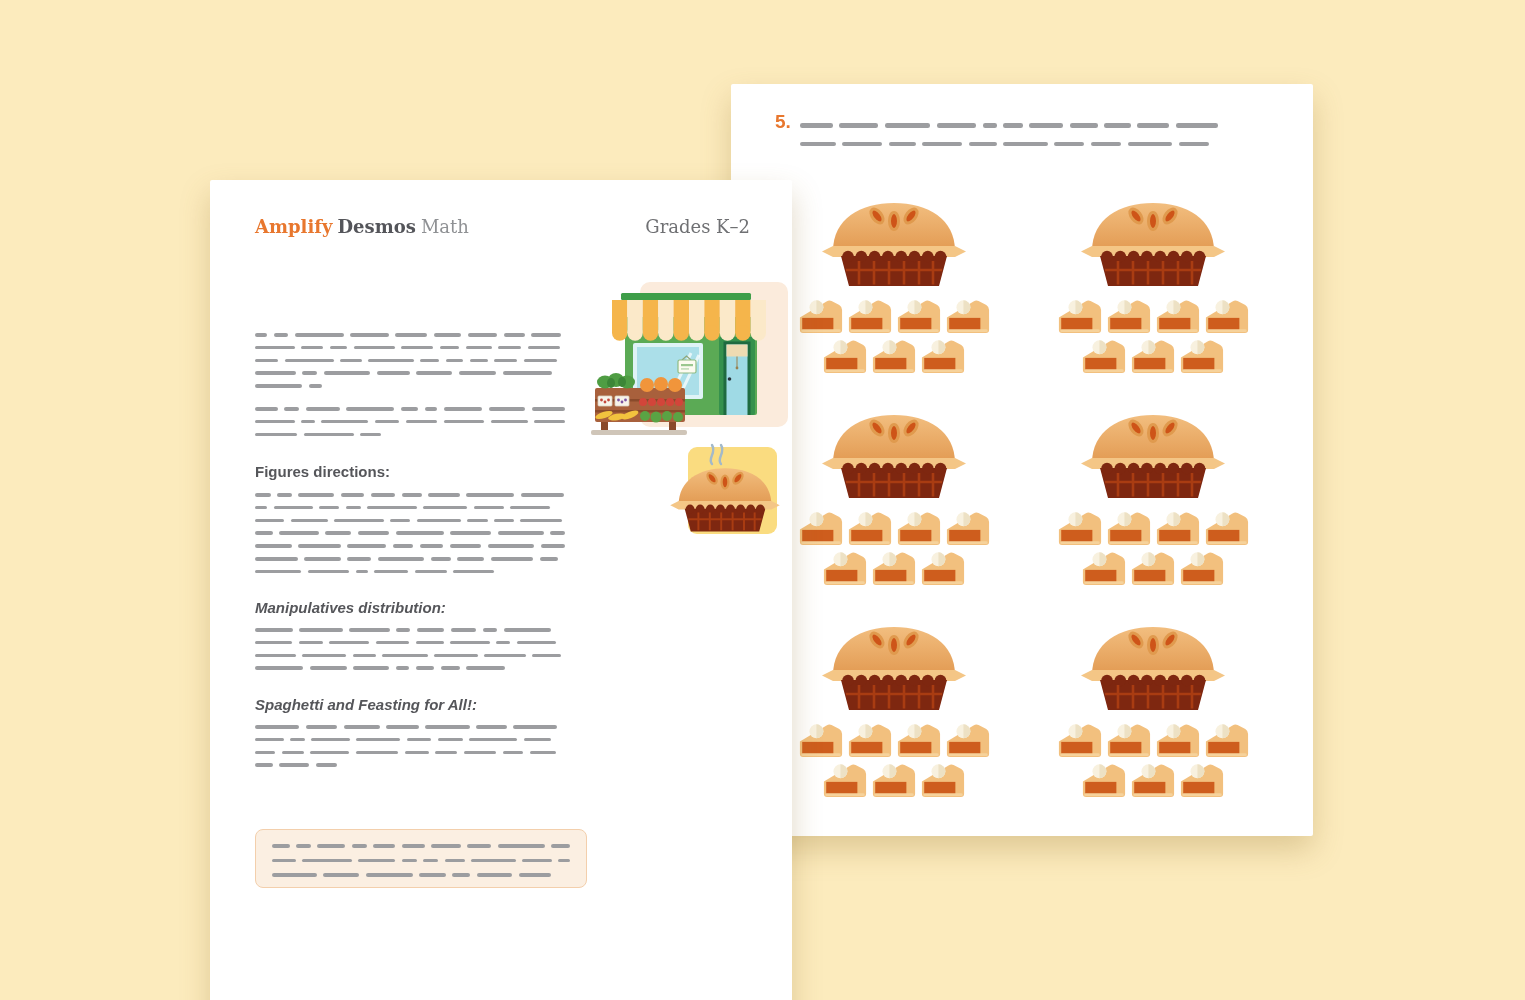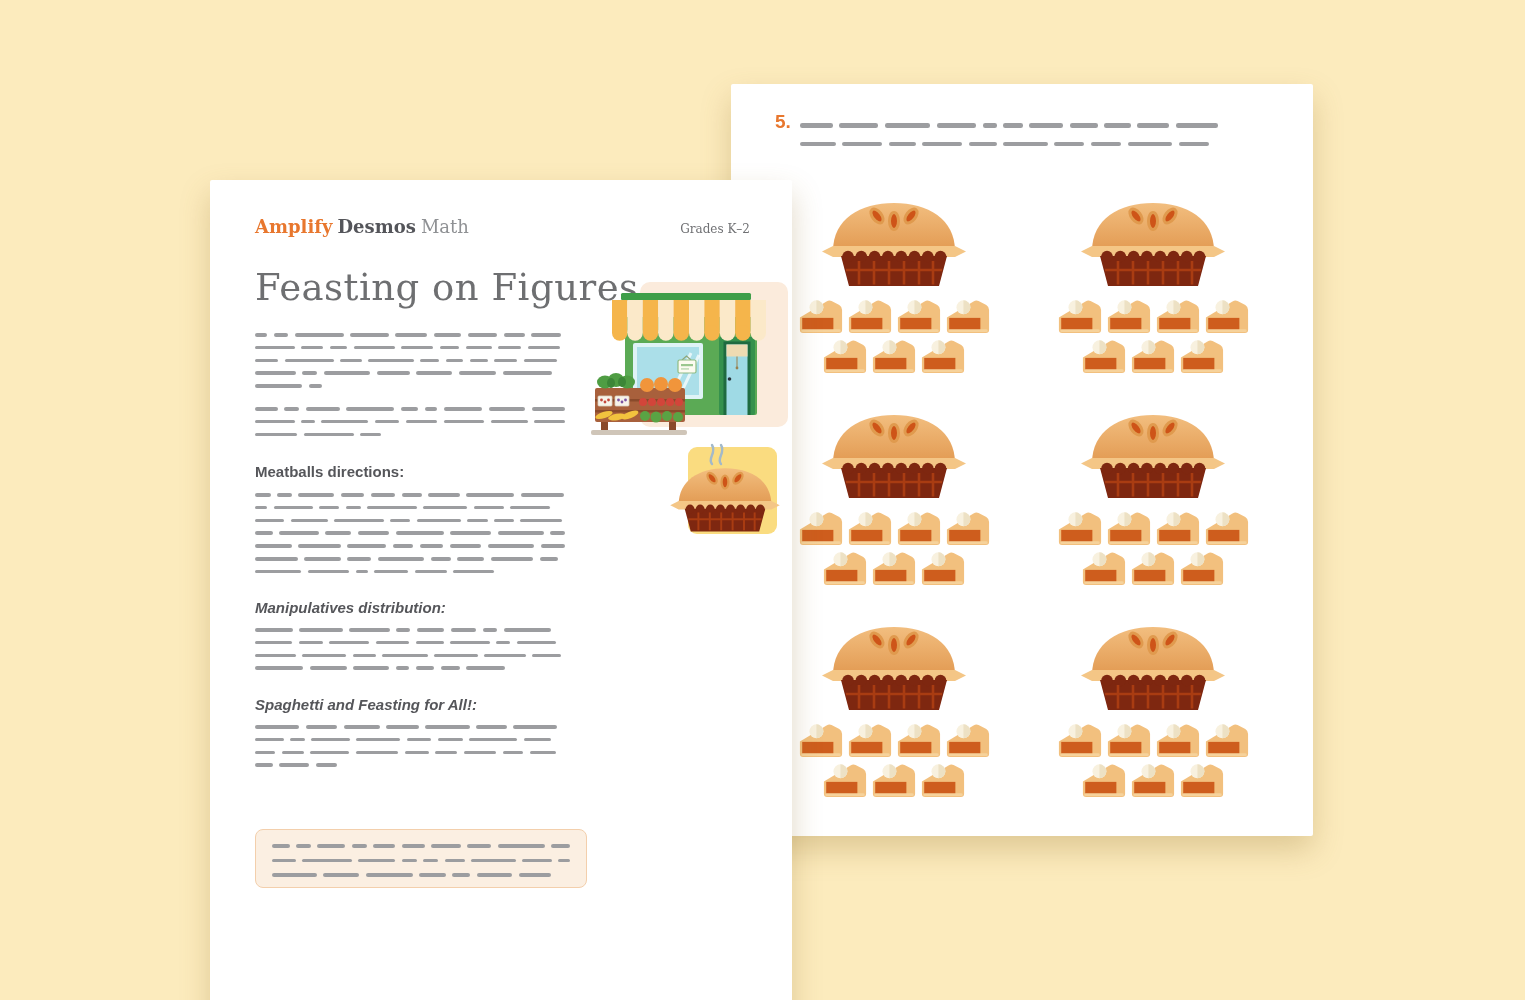--- a/index.html
+++ b/index.html
@@ -8,21 +8,21 @@
   .page{position:absolute;background:#FFFFFF;border-radius:2px;box-shadow:0 14px 30px rgba(148,112,44,.28);}
   .page-right{left:731px;top:84px;width:582px;height:752px;z-index:1;}
   .page-left{left:210px;top:180px;width:582px;height:924px;z-index:2;}
 
   
   .lp-header{position:absolute;top:36px;left:45px;right:42px;display:flex;justify-content:space-between;align-items:baseline;}
   .brand{font-family:"DejaVu Serif",serif;font-size:18px;}
   .brand .amplify{color:#E8772E;font-weight:bold;}
   .brand .desmos{color:#54555A;font-weight:bold;margin-left:5px;}
   .brand .math{color:#8F9194;margin-left:5px;}
-  .grade{font-family:"DejaVu Serif",serif;font-size:12px;color:#6F7073;}
+  .grade{font-family:"DejaVu Serif",serif;font-size:18px;color:#6F7073;}
   .lp-title{position:absolute;top:86px;left:45px;font-family:"DejaVu Serif",serif;font-size:37px;color:#6E6F71;letter-spacing:.5px;}
   .sec-heading{position:absolute;left:45px;font-size:15px;font-weight:bold;color:#55565A;}
   .sec-heading.italic{font-style:italic;}
 
   
   .greek{position:absolute;}
   .greek-line{white-space:nowrap;overflow:hidden;}
   .dash{display:inline-block;background:#9C9DA0;border-radius:2.2px;margin-right:6.5px;vertical-align:top;margin-top:1px;}
 
   .callout{position:absolute;top:649px;left:45px;width:332px;height:59px;background:#FBEFE2;border:1px solid #F3CFAC;border-radius:8px;box-sizing:border-box;padding:13px 16px 0 16px;}
@@ -293,36 +293,35 @@
   </div>
 
   <div class="page page-left">
     <div class="lp-header">
       <div class="brand">
         <span class="amplify">Amplify</span><span class="desmos">Desmos</span><span class="math">Math</span>
       </div>
       <div class="grade">Grades K–2</div>
     </div>
 
-    <div class="lp-title">Feasting on Figures</div>
 
     <div class="greek" style="top:152px;left:45px;width:306px;">
         <div class="greek-line" style="height: 12.8px;"><span class="dash" style="width: 12.4448px; height: 3.6px;"></span><span class="dash" style="width: 14.3544px; height: 3.6px;"></span><span class="dash" style="width: 49.1225px; height: 3.6px;"></span><span class="dash" style="width: 38.5631px; height: 3.6px;"></span><span class="dash" style="width: 31.8149px; height: 3.6px;"></span><span class="dash" style="width: 27.4098px; height: 3.6px;"></span><span class="dash" style="width: 29.7168px; height: 3.6px;"></span><span class="dash" style="width: 21.1172px; height: 3.6px;"></span><span class="dash" style="width: 29.4565px; height: 3.6px;"></span></div>
         <div class="greek-line" style="height: 12.8px;"><span class="dash" style="width: 39.7332px; height: 3.6px;"></span><span class="dash" style="width: 21.797px; height: 3.6px;"></span><span class="dash" style="width: 17.926px; height: 3.6px;"></span><span class="dash" style="width: 41.0354px; height: 3.6px;"></span><span class="dash" style="width: 31.6993px; height: 3.6px;"></span><span class="dash" style="width: 19.4912px; height: 3.6px;"></span><span class="dash" style="width: 25.9824px; height: 3.6px;"></span><span class="dash" style="width: 23.1434px; height: 3.6px;"></span><span class="dash" style="width: 32.3201px; height: 3.6px;"></span></div>
         <div class="greek-line" style="height: 12.8px;"><span class="dash" style="width: 23.2605px; height: 3.6px;"></span><span class="dash" style="width: 49.162px; height: 3.6px;"></span><span class="dash" style="width: 21.4063px; height: 3.6px;"></span><span class="dash" style="width: 45.3556px; height: 3.6px;"></span><span class="dash" style="width: 19.2501px; height: 3.6px;"></span><span class="dash" style="width: 17.459px; height: 3.6px;"></span><span class="dash" style="width: 17.8765px; height: 3.6px;"></span><span class="dash" style="width: 23.0561px; height: 3.6px;"></span><span class="dash" style="width: 32.8203px; height: 3.6px;"></span></div>
         <div class="greek-line" style="height: 12.8px;"><span class="dash" style="width: 40.9512px; height: 3.6px;"></span><span class="dash" style="width: 14.8317px; height: 3.6px;"></span><span class="dash" style="width: 46.6917px; height: 3.6px;"></span><span class="dash" style="width: 33.041px; height: 3.6px;"></span><span class="dash" style="width: 35.6217px; height: 3.6px;"></span><span class="dash" style="width: 37.8435px; height: 3.6px;"></span><span class="dash" style="width: 48.7076px; height: 3.6px;"></span></div>
         <div class="greek-line" style="height: 12.8px;"><span class="dash" style="width: 47.0058px; height: 3.6px;"></span><span class="dash" style="width: 13.8142px; height: 3.6px;"></span></div>
       </div>
     <div class="greek" style="top:226px;left:45px;width:310px;">
         <div class="greek-line" style="height: 12.8px;"><span class="dash" style="width: 22.9497px; height: 3.6px;"></span><span class="dash" style="width: 14.8754px; height: 3.6px;"></span><span class="dash" style="width: 34.0461px; height: 3.6px;"></span><span class="dash" style="width: 47.7717px; height: 3.6px;"></span><span class="dash" style="width: 17.8053px; height: 3.6px;"></span><span class="dash" style="width: 12.5201px; height: 3.6px;"></span><span class="dash" style="width: 38.4481px; height: 3.6px;"></span><span class="dash" style="width: 36.325px; height: 3.6px;"></span><span class="dash" style="width: 33.0828px; height: 3.6px;"></span></div>
         <div class="greek-line" style="height: 12.8px;"><span class="dash" style="width: 39.9858px; height: 3.6px;"></span><span class="dash" style="width: 13.1567px; height: 3.6px;"></span><span class="dash" style="width: 47.2667px; height: 3.6px;"></span><span class="dash" style="width: 24.4048px; height: 3.6px;"></span><span class="dash" style="width: 31.5807px; height: 3.6px;"></span><span class="dash" style="width: 40.4894px; height: 3.6px;"></span><span class="dash" style="width: 36.7936px; height: 3.6px;"></span><span class="dash" style="width: 30.8223px; height: 3.6px;"></span></div>
         <div class="greek-line" style="height: 12.8px;"><span class="dash" style="width: 42.326px; height: 3.6px;"></span><span class="dash" style="width: 49.9042px; height: 3.6px;"></span><span class="dash" style="width: 21.1568px; height: 3.6px;"></span></div>
       </div>
 
-    <div class="sec-heading" style="top:283px;">Meatballs directions:</div>
+    <div class="sec-heading" style="top:283px;">Figures directions:</div>
     <div class="greek" style="top:312px;left:45px;width:310px;">
         <div class="greek-line" style="height: 12.8px;"><span class="dash" style="width: 15.5235px; height: 3.6px;"></span><span class="dash" style="width: 14.5959px; height: 3.6px;"></span><span class="dash" style="width: 36.0203px; height: 3.6px;"></span><span class="dash" style="width: 23.6078px; height: 3.6px;"></span><span class="dash" style="width: 24.3109px; height: 3.6px;"></span><span class="dash" style="width: 20.1423px; height: 3.6px;"></span><span class="dash" style="width: 31.4584px; height: 3.6px;"></span><span class="dash" style="width: 48.2305px; height: 3.6px;"></span><span class="dash" style="width: 43.3896px; height: 3.6px;"></span></div>
         <div class="greek-line" style="height: 12.8px;"><span class="dash" style="width: 12.3396px; height: 3.6px;"></span><span class="dash" style="width: 38.93px; height: 3.6px;"></span><span class="dash" style="width: 19.9318px; height: 3.6px;"></span><span class="dash" style="width: 15.2774px; height: 3.6px;"></span><span class="dash" style="width: 49.4474px; height: 3.6px;"></span><span class="dash" style="width: 43.8992px; height: 3.6px;"></span><span class="dash" style="width: 29.9451px; height: 3.6px;"></span><span class="dash" style="width: 40.1701px; height: 3.6px;"></span></div>
         <div class="greek-line" style="height: 12.8px;"><span class="dash" style="width: 29.1902px; height: 3.6px;"></span><span class="dash" style="width: 36.8978px; height: 3.6px;"></span><span class="dash" style="width: 49.4523px; height: 3.6px;"></span><span class="dash" style="width: 20.0934px; height: 3.6px;"></span><span class="dash" style="width: 44.1457px; height: 3.6px;"></span><span class="dash" style="width: 20.747px; height: 3.6px;"></span><span class="dash" style="width: 19.2494px; height: 3.6px;"></span><span class="dash" style="width: 41.7586px; height: 3.6px;"></span></div>
         <div class="greek-line" style="height: 12.8px;"><span class="dash" style="width: 17.9734px; height: 3.6px;"></span><span class="dash" style="width: 39.1808px; height: 3.6px;"></span><span class="dash" style="width: 26.1109px; height: 3.6px;"></span><span class="dash" style="width: 31.3295px; height: 3.6px;"></span><span class="dash" style="width: 47.949px; height: 3.6px;"></span><span class="dash" style="width: 41.0735px; height: 3.6px;"></span><span class="dash" style="width: 46.0044px; height: 3.6px;"></span><span class="dash" style="width: 14.8785px; height: 3.6px;"></span></div>
         <div class="greek-line" style="height: 12.8px;"><span class="dash" style="width: 36.5383px; height: 3.6px;"></span><span class="dash" style="width: 42.8406px; height: 3.6px;"></span><span class="dash" style="width: 38.9268px; height: 3.6px;"></span><span class="dash" style="width: 20.2547px; height: 3.6px;"></span><span class="dash" style="width: 23.8125px; height: 3.6px;"></span><span class="dash" style="width: 31.6561px; height: 3.6px;"></span><span class="dash" style="width: 46.0318px; height: 3.6px;"></span><span class="dash" style="width: 24.4393px; height: 3.6px;"></span></div>
         <div class="greek-line" style="height: 12.8px;"><span class="dash" style="width: 42.771px; height: 3.6px;"></span><span class="dash" style="width: 36.5214px; height: 3.6px;"></span><span class="dash" style="width: 24.0923px; height: 3.6px;"></span><span class="dash" style="width: 46.4747px; height: 3.6px;"></span><span class="dash" style="width: 19.7406px; height: 3.6px;"></span><span class="dash" style="width: 26.9842px; height: 3.6px;"></span><span class="dash" style="width: 42.4869px; height: 3.6px;"></span><span class="dash" style="width: 18.1245px; height: 3.6px;"></span></div>
         <div class="greek-line" style="height: 12.8px;"><span class="dash" style="width: 46.0576px; height: 3.6px;"></span><span class="dash" style="width: 41.4725px; height: 3.6px;"></span><span class="dash" style="width: 12.1897px; height: 3.6px;"></span><span class="dash" style="width: 34.1199px; height: 3.6px;"></span><span class="dash" style="width: 32.1455px; height: 3.6px;"></span><span class="dash" style="width: 40.5451px; height: 3.6px;"></span></div>
       </div>
 

